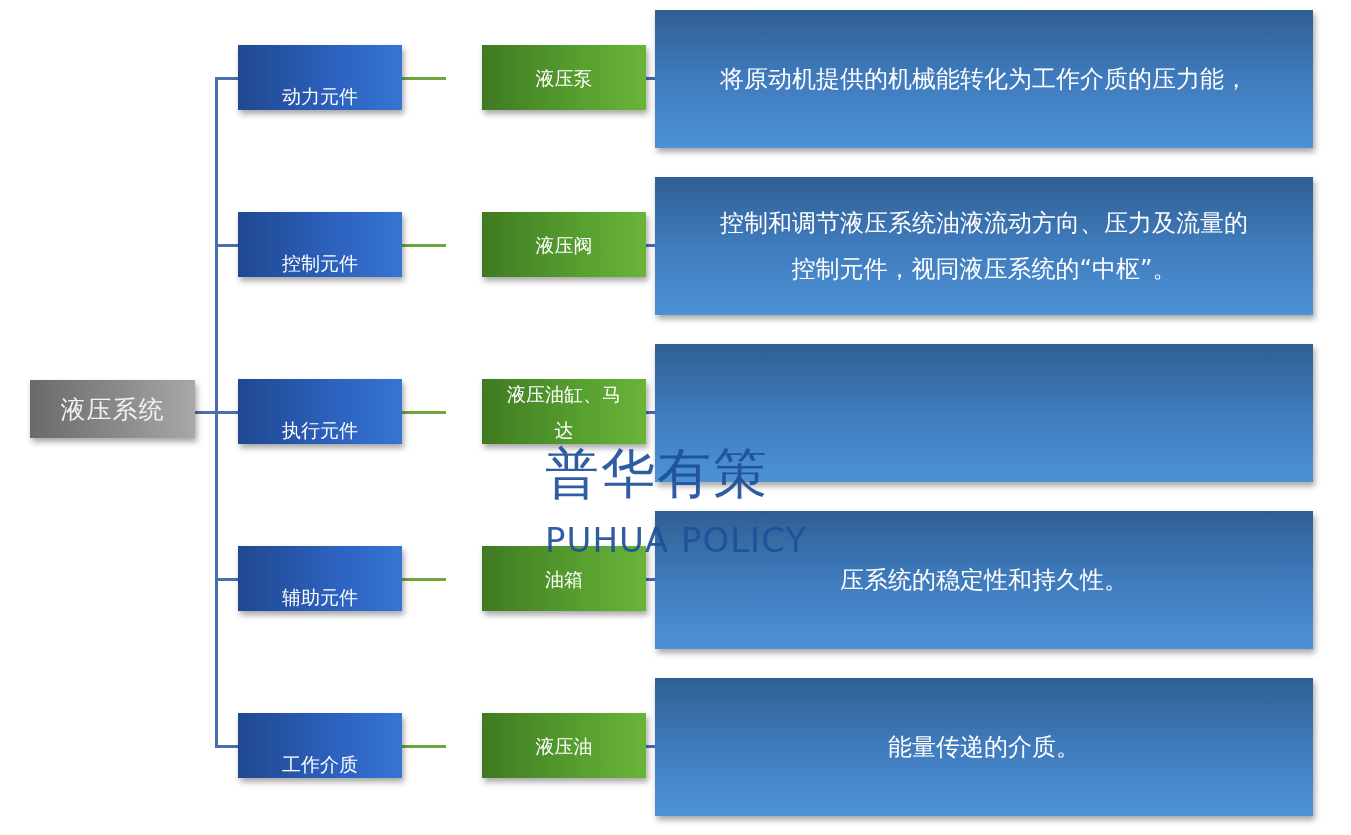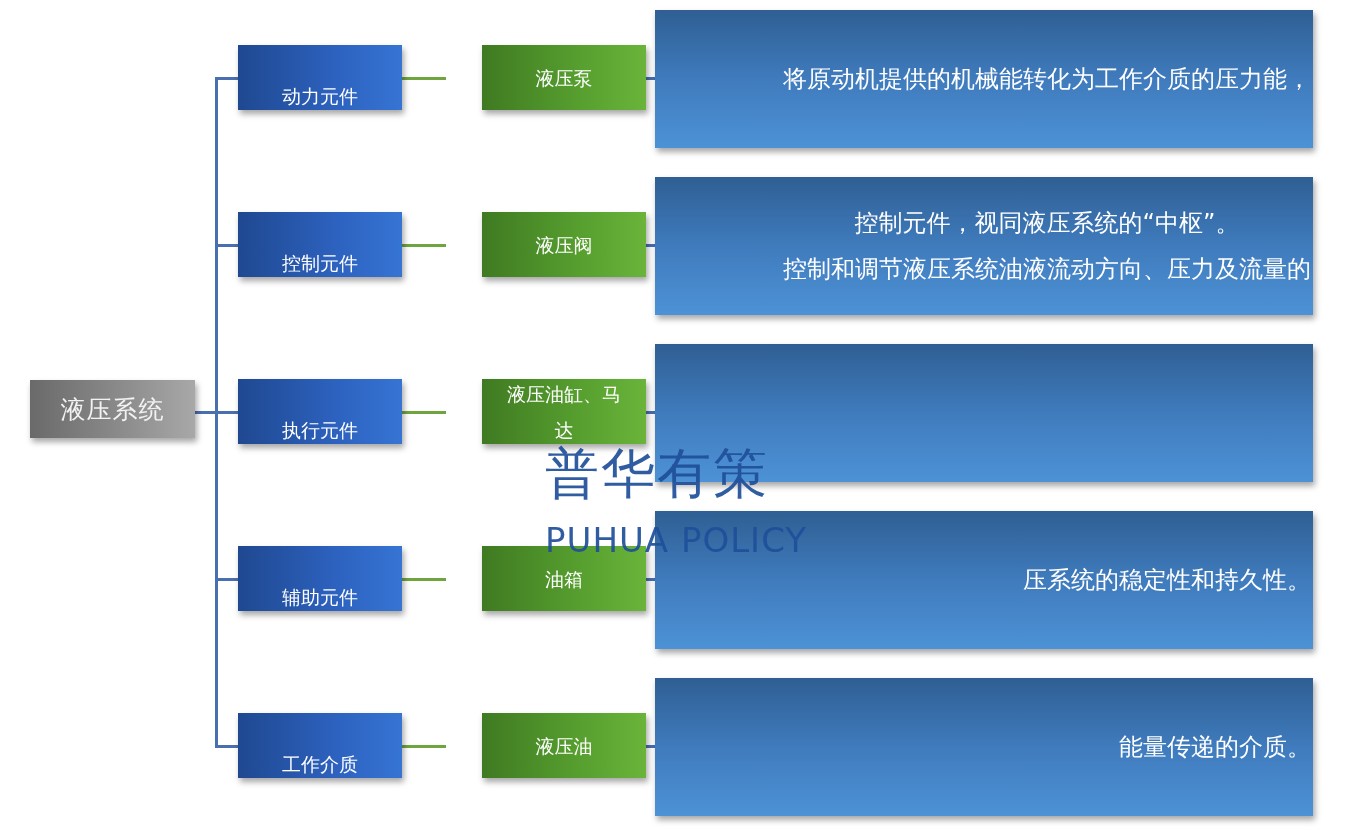--- a/index.html
+++ b/index.html
@@ -1,21 +1,21 @@
 <!DOCTYPE html>
 <html><head>
 <meta charset="utf-8">
 <style>
   html,body{margin:0;padding:0;background:#ffffff;}
   body{width:1351px;height:835px;position:relative;overflow:hidden;font-family:"DejaVu Sans","Liberation Sans",sans-serif;}
   .abs{position:absolute;}
   .root{left:30px;top:380px;width:165px;height:58px;background:linear-gradient(90deg,#6a6a6a 0%,#8e8e8e 60%,#a8a8a8 100%);color:#f2f2f2;font-size:25px;display:flex;align-items:center;justify-content:center;box-shadow:2px 4px 6px rgba(0,0,0,0.35);letter-spacing:1px;}
   .cat{left:238px;width:164px;height:65px;background:linear-gradient(90deg,#1f4890 0%,#2d62bf 60%,#3674d3 100%);color:#ffffff;font-size:19px;display:flex;align-items:flex-end;justify-content:center;box-shadow:2px 4px 6px rgba(0,0,0,0.35);}
   .comp{left:446px;width:164px;height:65px;background:linear-gradient(90deg,#3f7a22 0%,#579f2f 60%,#6ab43a 100%);color:#ffffff;font-size:19px;display:flex;align-items:center;justify-content:center;text-align:center;line-height:36px;box-shadow:2px 4px 6px rgba(0,0,0,0.35);margin-left:36px;}
-  .desc{left:655px;width:658px;height:138px;background:linear-gradient(180deg,#2f5f93 0%,#3f7bbd 50%,#4d92d6 100%);color:#ffffff;font-size:24px;line-height:46px;display:flex;align-items:center;justify-content:flex-end;text-align:center;box-shadow:2px 4px 6px rgba(0,0,0,0.35);padding:0 2px;box-sizing:border-box;}
+  .desc{left:655px;width:658px;height:138px;background:linear-gradient(180deg,#2f5f93 0%,#3f7bbd 50%,#4d92d6 100%);color:#ffffff;font-size:24px;line-height:46px;display:flex;align-items:center;justify-content:center;text-align:center;box-shadow:2px 4px 6px rgba(0,0,0,0.35);padding:0 2px;box-sizing:border-box;}
   .desc span{display:block;}
   .vline{left:215px;top:77px;width:3px;height:669px;background:#4a6fb0;}
   .hroot{left:195px;top:411px;width:43px;height:3px;background:#4a6fb0;}
   .hcat{left:215px;width:23px;height:3px;background:#4a6fb0;}
   .hgreen{left:402px;width:44px;height:3px;background:#6ea53f;}
   .hblue{left:610px;width:45px;height:3px;background:#4a6fb0;}
   .wm{left:545px;top:438px;color:#1f4f9a;opacity:0.92;}
   .wm-cn{font-size:54px;font-weight:normal;letter-spacing:2px;line-height:72px;}
   .wm-en{font-size:34px;letter-spacing:1px;line-height:40px;margin-top:10px;}
 </style>
@@ -60,22 +60,22 @@
 </div>
 
 <div class="abs cat" style="top:212px">
     <span>控制元件</span>
   </div>
 <div class="abs comp" style="top:212px">
     <span>液压阀</span>
   </div>
 <div class="abs desc" style="top:177px">
   <div>
+    <span>控制和调节液压系统油液流动方向、压力及流量的</span>
     <span>控制元件，视同液压系统的“中枢”。</span>
-    <span>控制和调节液压系统油液流动方向、压力及流量的</span>
   </div>
 </div>
 
 <div class="abs cat" style="top:379px">
     <span>执行元件</span>
   </div>
 <div class="abs comp" style="top:379px">
   <div>
     <span style="display:block">液压油缸、马</span>
     <span style="display:block">达</span>

